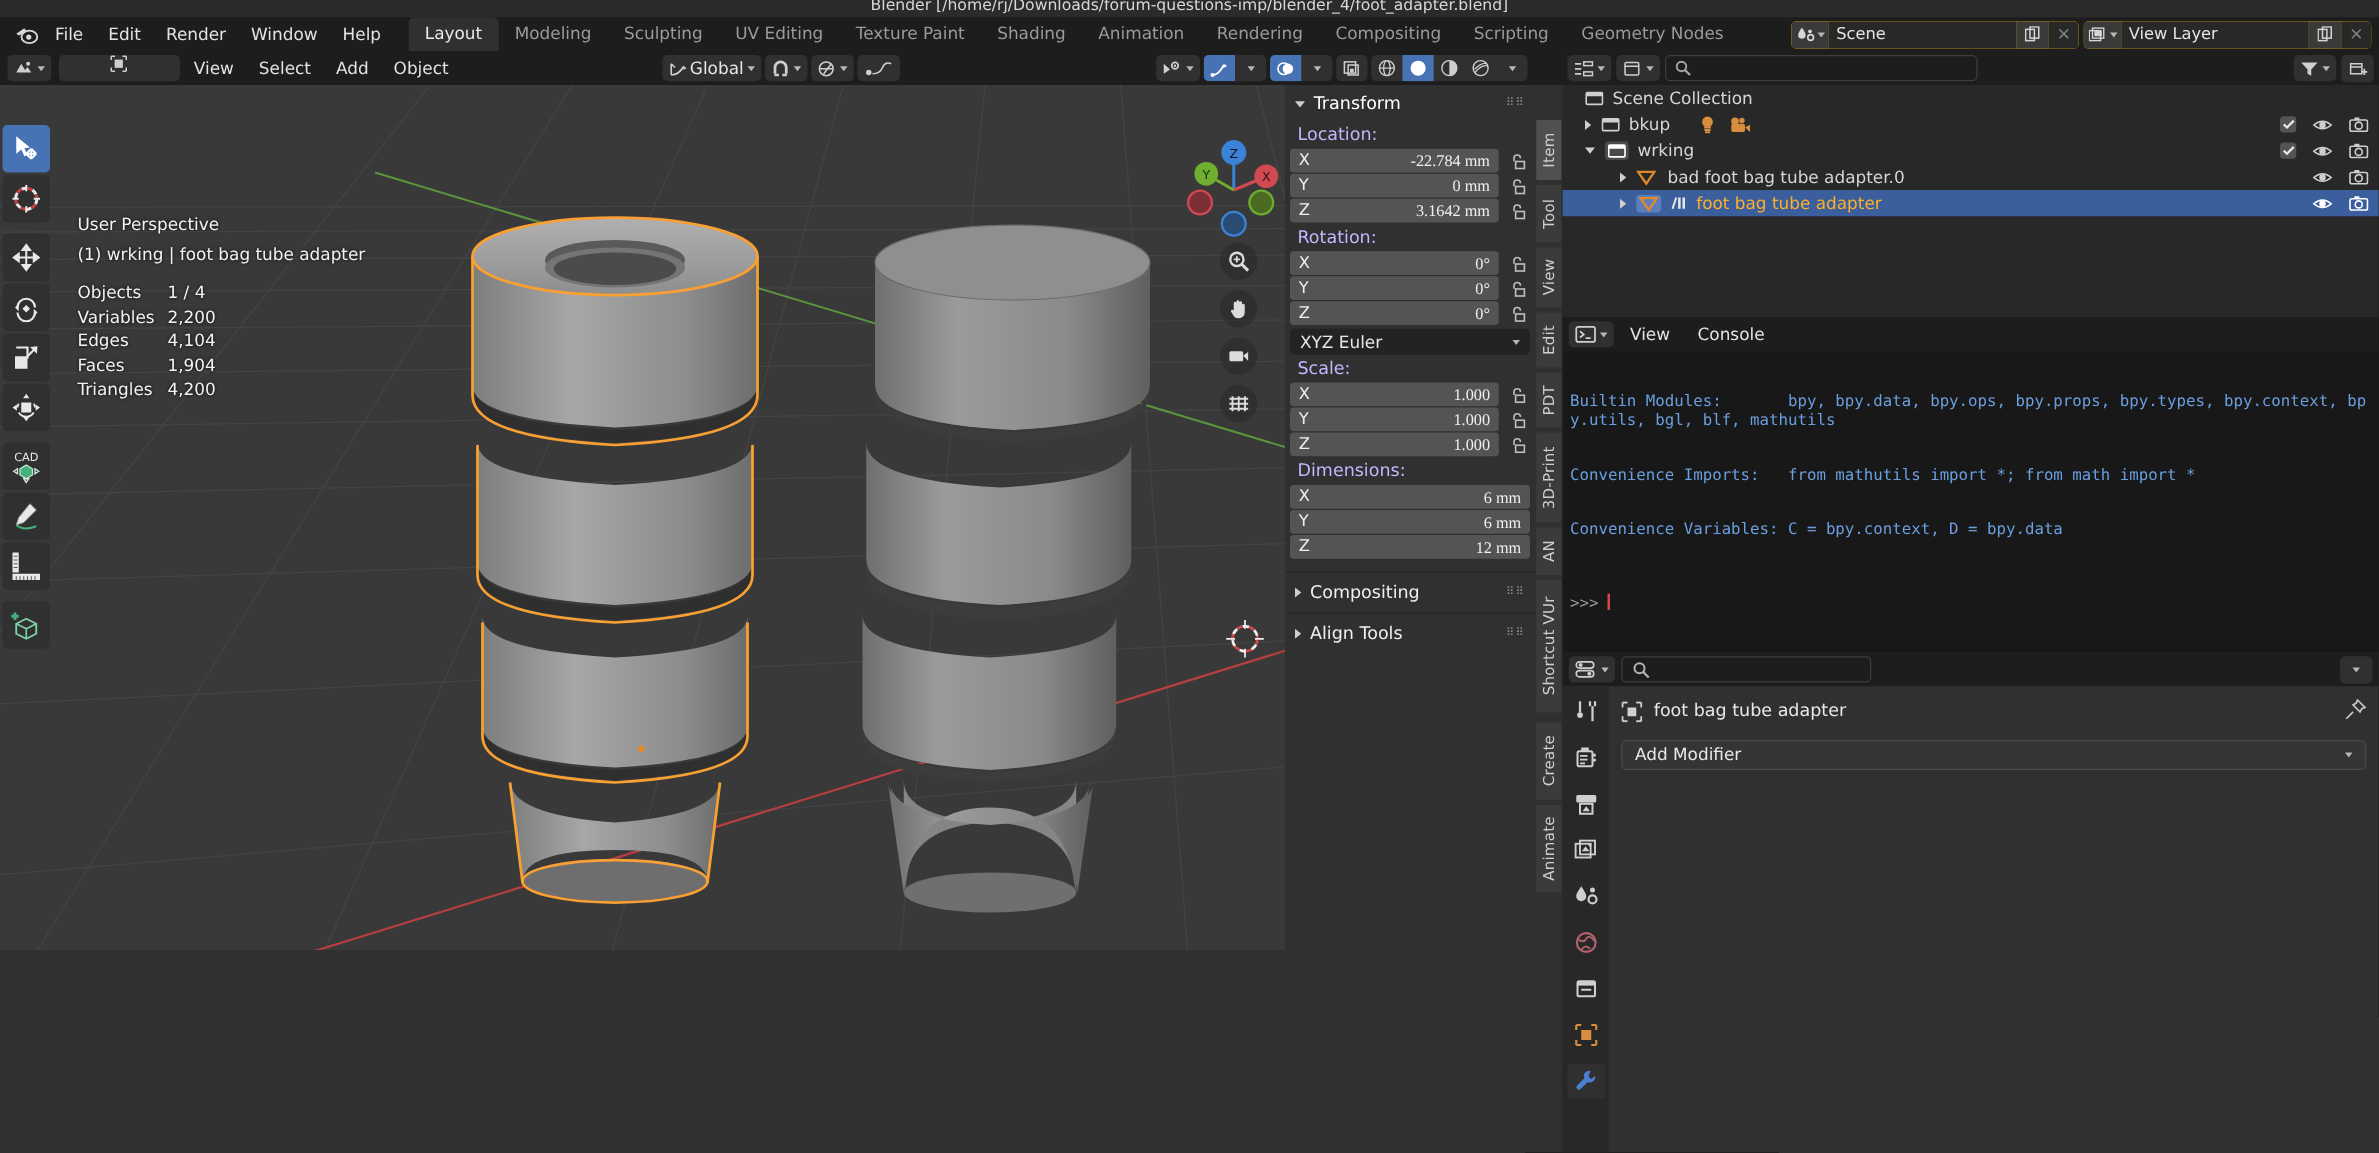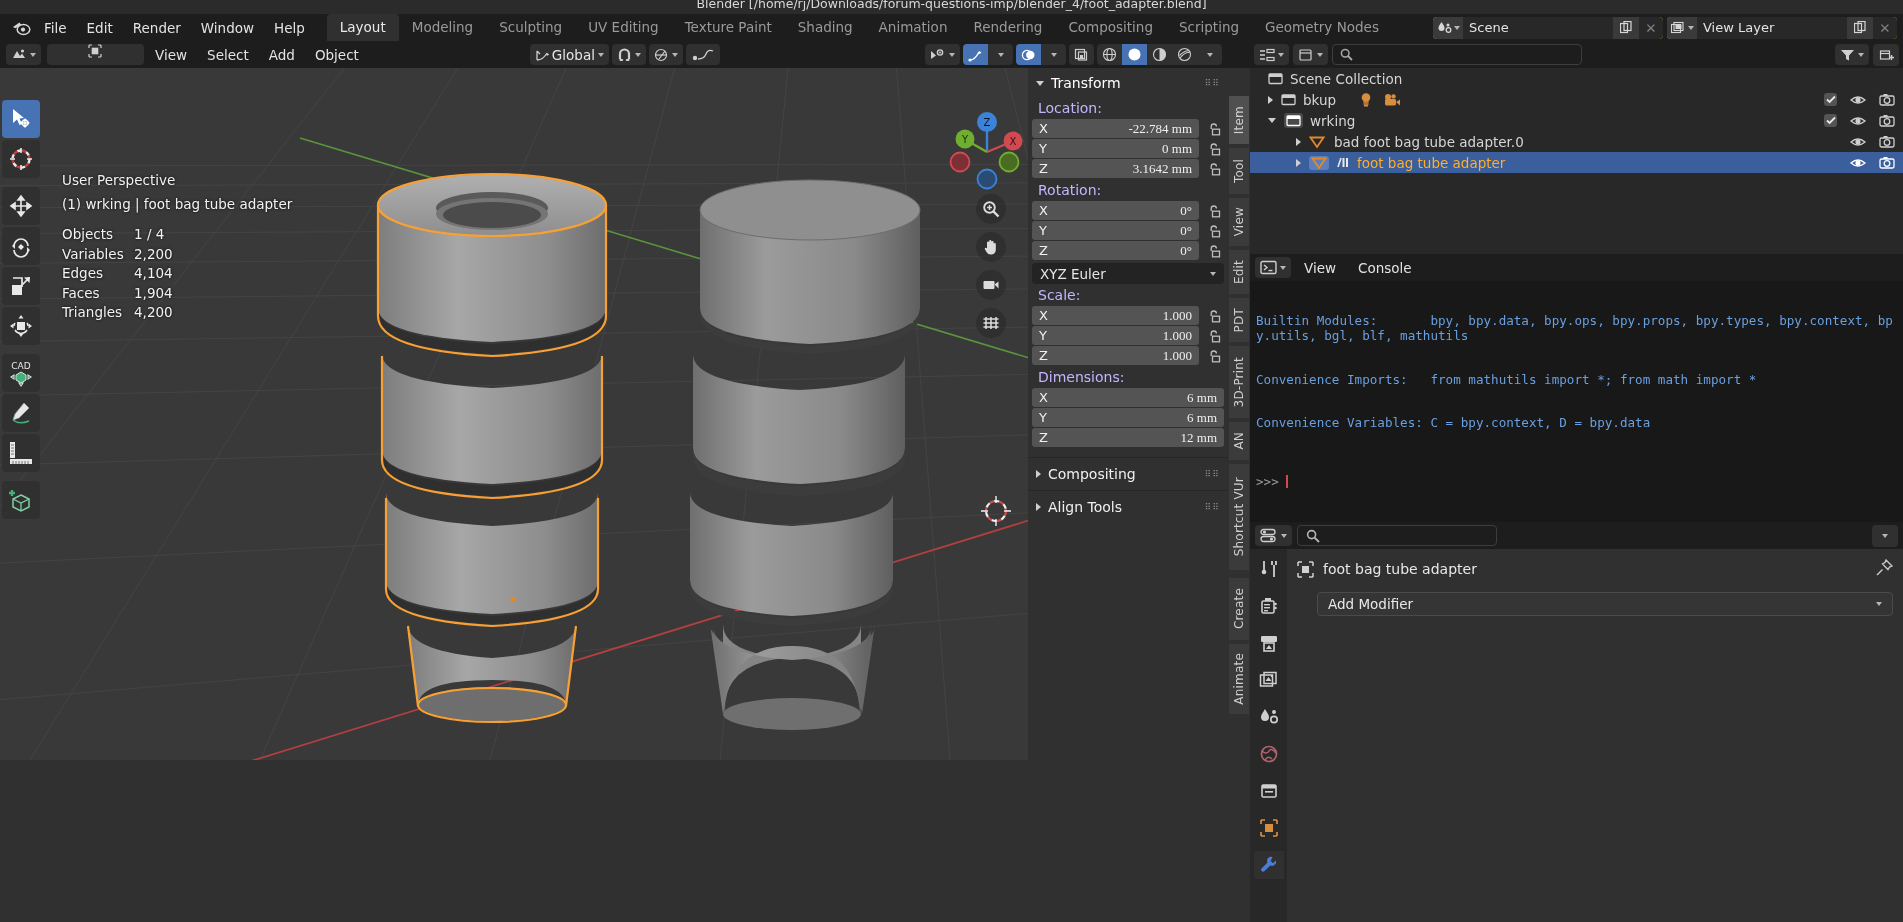--- a/index.html
+++ b/index.html
@@ -169,21 +169,21 @@
   .ptab { width:30px; height:28px; display:flex; align-items:center;
     justify-content:center; border-radius:4px 0 0 4px; }
   .ptab.active { background:#303030; }
   .props-main { position:absolute; left:37px; top:27px; right:0; bottom:0;
     padding:8px 10px; }
   .breadcrumb { display:flex; align-items:center; gap:9px; font-size:14px;
     color:#e8e8e8; height:24px; }
   .pin { margin-left:auto; }
   .addmod { margin-top:11px; height:24px; border:1px solid #4a4a4a;
     background:#353535; border-radius:4px; display:flex; align-items:center;
-    padding:0 10px; font-size:13.5px; color:#e8e8e8;margin-left:20px; }
+    padding:0 10px; font-size:13.5px; color:#e8e8e8; }
   .addmod .chev2 { margin-left:auto; }
 
   .statusbar { position:absolute; left:0; top:760px; width:1250px; height:162px;
     background:#303030; }
 </style>
 </head>
 <body>
 
 <div class="app">
 

